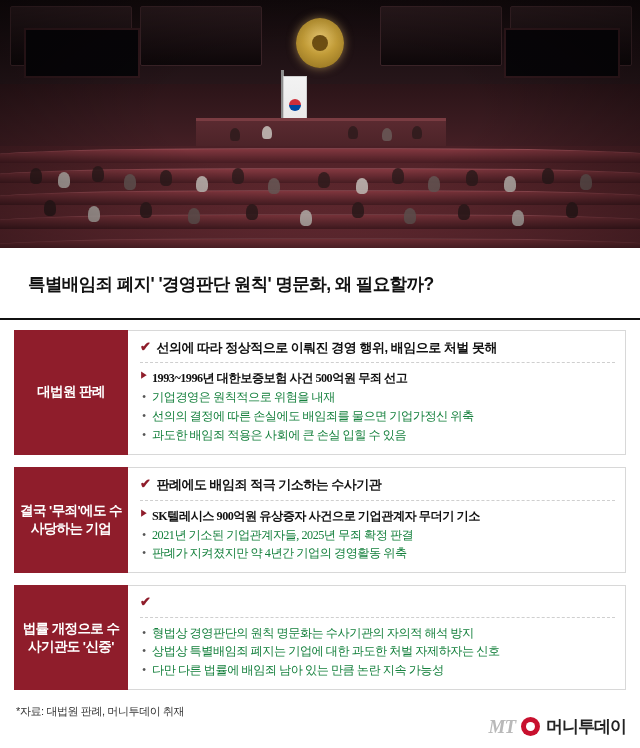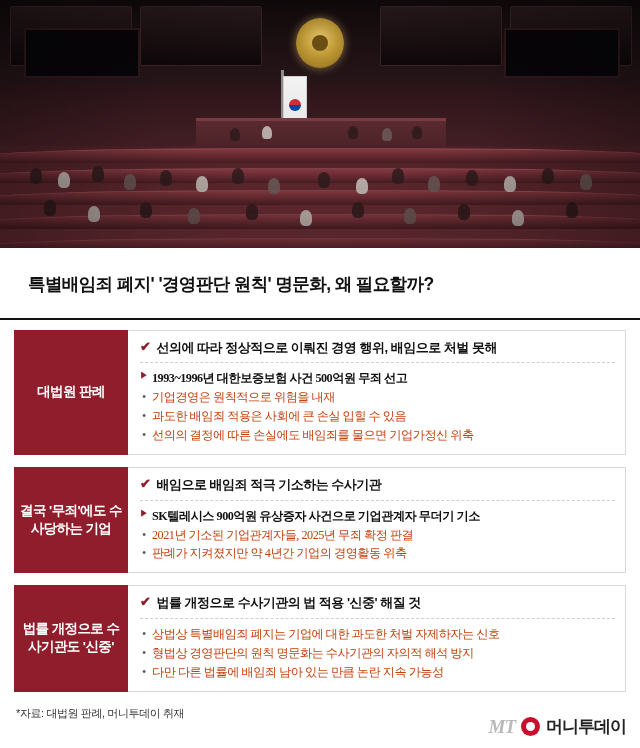--- a/index.html
+++ b/index.html
@@ -190,21 +190,21 @@
   ul.bullets {
     margin: 0;
     padding: 0;
     list-style: none;
     font-family: Liberation Serif, serif;
   }
   ul.bullets li {
     position: relative;
     padding-left: 12px;
     font-size: 12.2px;
-    color: #c2410c;
+    color: #15803d;
     letter-spacing: -0.5px;
     line-height: 1.55;
   }
   ul.bullets li.lead {
     font-weight: bold;
     color: #111111;
   }
   ul.bullets li.lead::before {
     content: "\25B6";
     position: absolute;
@@ -345,51 +345,50 @@
   <div class="block">
     <div class="label">대법원 판례</div>
     <div class="body">
       <div class="headline">
         <span class="check">✔</span>
         <span>선의에 따라 정상적으로 이뤄진 경영 행위, 배임으로 처벌 못해</span>
       </div>
       <ul class="bullets">
         <li class="lead">1993~1996년 대한보증보험 사건 <span class="em">500억원</span>&nbsp;무죄 선고</li>
         <li class="dot">기업경영은 원칙적으로 위험을 내재</li>
+        <li class="dot">선의의 결정에 따른 손실에도 배임죄를 물으면 기업가정신 위축</li>
         <li class="dot">과도한 배임죄 적용은 사회에 큰 손실 입힐 수 있음</li>
-        <li class="dot">선의의 결정에 따른 손실에도 배임죄를 물으면 기업가정신 위축</li>
       </ul>
     </div>
   </div>
 
   <div class="block">
     <div class="label">결국 '무죄'에도 수사당하는 기업</div>
     <div class="body">
       <div class="headline">
         <span class="check">✔</span>
-        <span>배임으로 배임죄 적극 기소하는 수사기관</span>
+        <span>판례에도 배임죄 적극 기소하는 수사기관</span>
       </div>
       <ul class="bullets">
         <li class="lead">SK텔레시스 <span class="em">900억원</span> 유상증자 사건으로 기업관계자 무더기 기소</li>
         <li class="dot">2021년 기소된 기업관계자들, 2025년 무죄 확정 판결</li>
         <li class="dot">판례가 지켜졌지만 약 4년간 기업의 경영활동 위축</li>
       </ul>
     </div>
   </div>
 
   <div class="block">
     <div class="label">법률 개정으로 수사기관도 '신중'</div>
     <div class="body">
       <div class="headline">
         <span class="check">✔</span>
-        <span>법률 개정으로 수사기관의 법 적용 '신중' 해질 것</span>
       </div>
       <ul class="bullets">
+        <li class="dot">형법상 경영판단의 원칙 명문화는 수사기관의 자의적 해석 방지</li>
         <li class="dot">상법상 특별배임죄 폐지는 기업에 대한 과도한 처벌 자제하자는 신호</li>
-        <li class="dot">형법상 경영판단의 원칙 명문화는 수사기관의 자의적 해석 방지</li>
         <li class="dot">다만 다른 법률에 배임죄 남아 있는 만큼 논란 지속 가능성</li>
       </ul>
     </div>
   </div>
 
 </div>
 
 <div class="footer">
   <span>*자료: 대법원 판례, 머니투데이 취재</span>
 </div>

